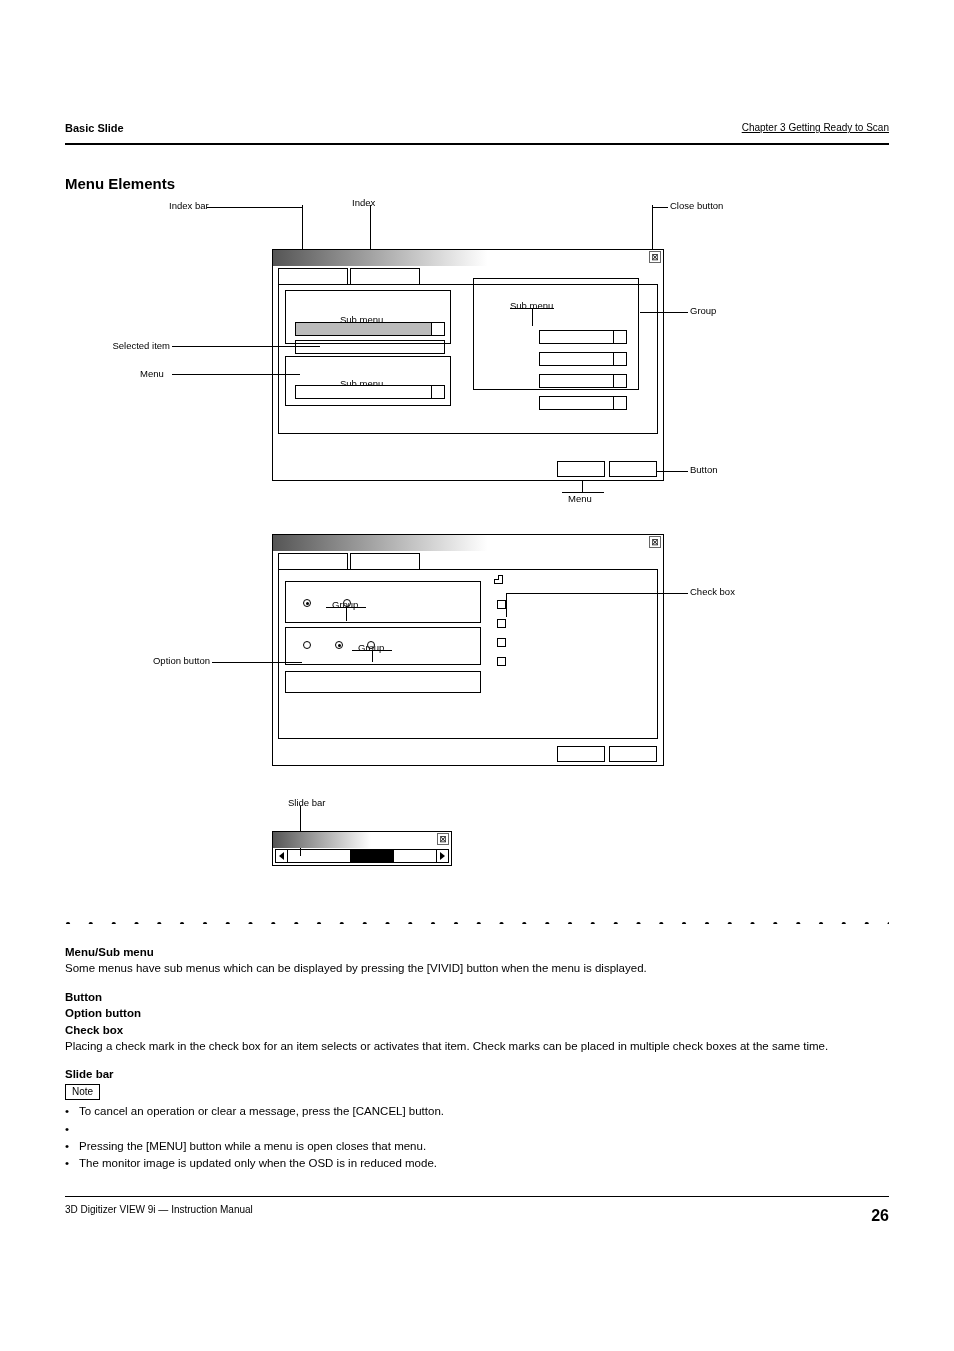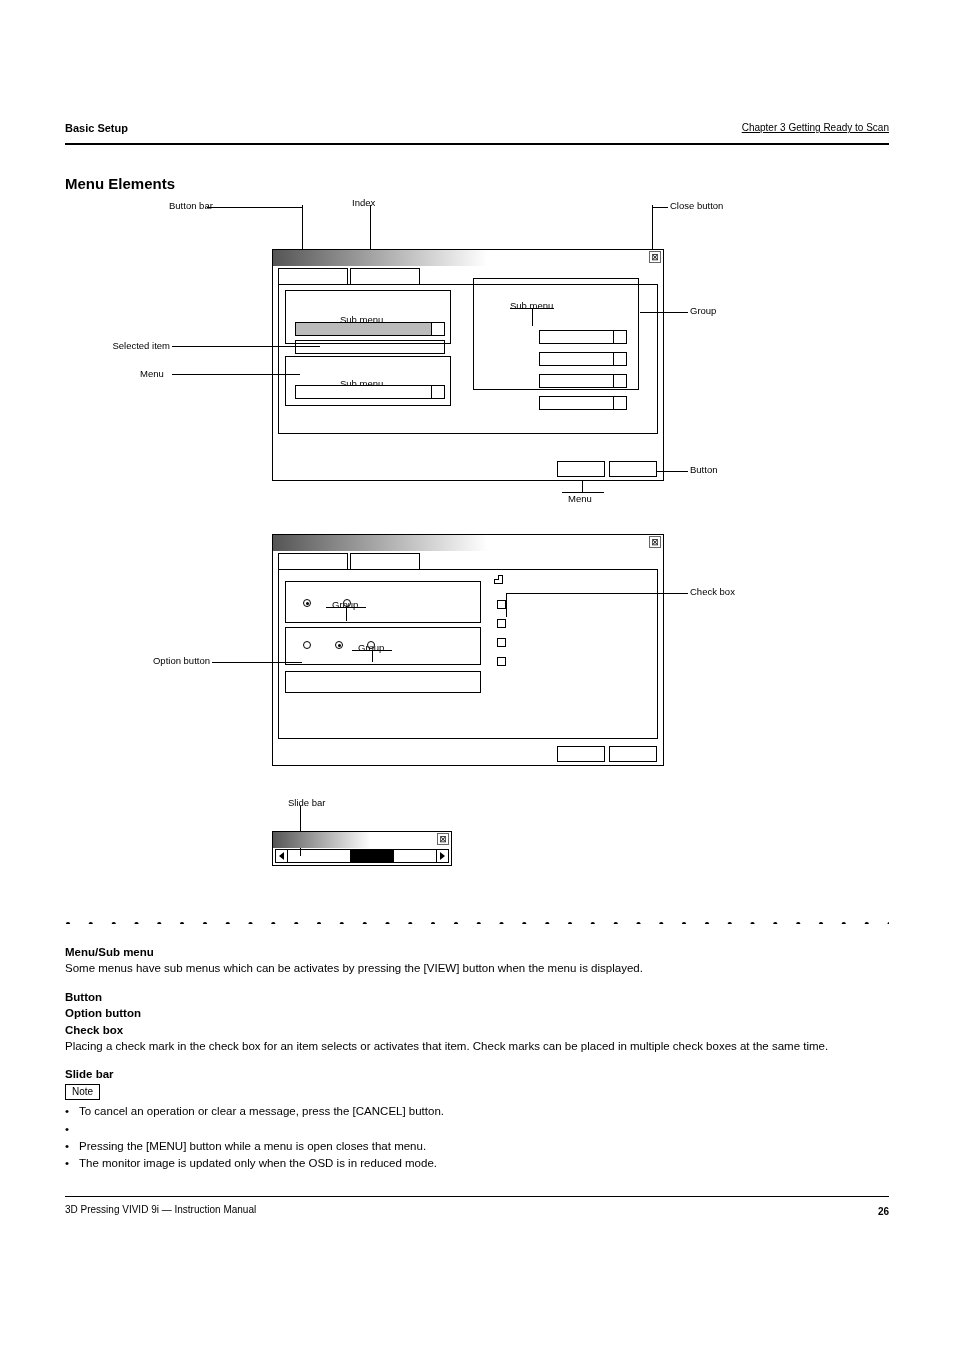--- a/index.html
+++ b/index.html
@@ -14,21 +14,21 @@
     line-height: 1.25;
   }
 
   
   .page-rule-top { position: absolute; left: 65px; right: 65px; top: 143px; height: 3px; border-top: 2px solid #000; }
   .page-rule-bottom { position: absolute; left: 65px; right: 65px; top: 1196px; height: 2px; border-top: 1px solid #000; }
 
   .header-left { position: absolute; left: 65px; top: 122px; font-size: 11px; font-weight: bold; }
   .header-right { position: absolute; right: 65px; top: 122px; font-size: 10px; text-decoration: underline; }
   .footer-left { position: absolute; left: 65px; top: 1204px; font-size: 10px; }
-  .footer-right { position: absolute; right: 65px; top: 1206px; font-size: 10px; font-weight: bold; }
+  .footer-right { position: absolute; right: 65px; top: 1206px; font-size: 16px; font-weight: bold; }
 
   .section-title { position: absolute; left: 65px; top: 175px; font-size: 15px; font-weight: 900; font-family: "Arial Black", Arial, sans-serif; }
 
   
   .d1 { position: absolute; left: 272px; top: 249px; width: 392px; height: 232px; border: 1.2px solid #000; }
   .d1-titlebar { width: 100%; height: 16px; background: linear-gradient(to right, #555, #fff 55%); position: relative; }
   .close-x {
     position: absolute; right: 2px; top: 1px; width: 12px; height: 12px;
     border: 1px solid #666; font-size: 9px; text-align: center; line-height: 10px;
     background: #fff;
@@ -128,31 +128,31 @@
   .notes .bullet-row { display:flex; gap:6px; margin-bottom: 3px; }
   .notes .bullet-dot { width: 8px; }
 
   
   .tick { position:absolute; width:1px; background:#000; }
 
 </style>
 </head>
 <body>
 
-<div class="header-left">Basic Setup</div>
+<div class="header-left">Basic Slide</div>
 <div class="header-right">Chapter 3 Getting Ready to Scan</div>
 <div class="page-rule-top"></div>
 
 <div class="section-title">Menu Elements</div>
 
 <div class="tick" style="left:302px; top:205px; height:44px;"></div>
 <div class="tick" style="left:370px; top:205px; height:60px;"></div>
 <div class="tick" style="left:652px; top:205px; height:52px;"></div>
 
-<div class="label" style="left:169px; top:200px;">Button bar</div>
+<div class="label" style="left:169px; top:200px;">Index bar</div>
 <div class="guide hguide" style="left:207px; top:207px; width:95px;"></div>
 
 <div class="label" style="left:352px; top:197px;">Index</div>
 
 <div class="label" style="left:670px; top:200px;">Close button</div>
 <div class="guide hguide" style="left:652px; top:207px; width:16px;"></div>
 
 <div class="label left" style="left:100px; top:340px; width:70px;">Selected item</div>
 <div class="guide hguide" style="left:172px; top:346px; width:148px;"></div>
 
@@ -323,21 +323,21 @@
     <div class="d3-slider-btn right">
         <div class="tiny-tri r"></div>
       </div>
   </div>
 </div>
 
 <div class="dots">● ● ● ● ● ● ● ● ● ● ● ● ● ● ● ● ● ● ● ● ● ● ● ● ● ● ● ● ● ● ● ● ● ● ● ● ● ● ● ● ● ● ● ● ● ● ● ● ● ● ● ● ● ● ● ● ● ● ● ● ● ● ● ● ● ● ● ● ● ● ● ● ● ● ● ● ● ● ● ● ● ● ● ●</div>
 
 <div class="notes">
   <div class="note-title">Menu/Sub menu</div>
-  <div class="note-body">Some menus have sub menus which can be activates by pressing the [VIEW] button when the menu is displayed.</div>
+  <div class="note-body">Some menus have sub menus which can be displayed by pressing the [VIVID] button when the menu is displayed.</div>
 
   <div class="note-title">Button</div>
 
   <div class="note-title">Option button</div>
 
   <div class="note-title">Check box</div>
   <div class="note-body">Placing a check mark in the check box for an item selects or activates that item. Check marks can be placed in multiple check boxes at the same time.</div>
 
   <div class="note-title">Slide bar</div>
 
@@ -355,14 +355,14 @@
         <span>Pressing the [MENU] button while a menu is open closes that menu.</span>
       </div>
     <div class="bullet-row">
         <span class="bullet-dot">•</span>
         <span>The monitor image is updated only when the OSD is in reduced mode.</span>
       </div>
   </div>
 </div>
 
 <div class="page-rule-bottom"></div>
-<div class="footer-left">3D Pressing VIVID 9i   —   Instruction Manual</div>
+<div class="footer-left">3D Digitizer VIEW 9i   —   Instruction Manual</div>
 <div class="footer-right">26</div>
 
 </body></html>

